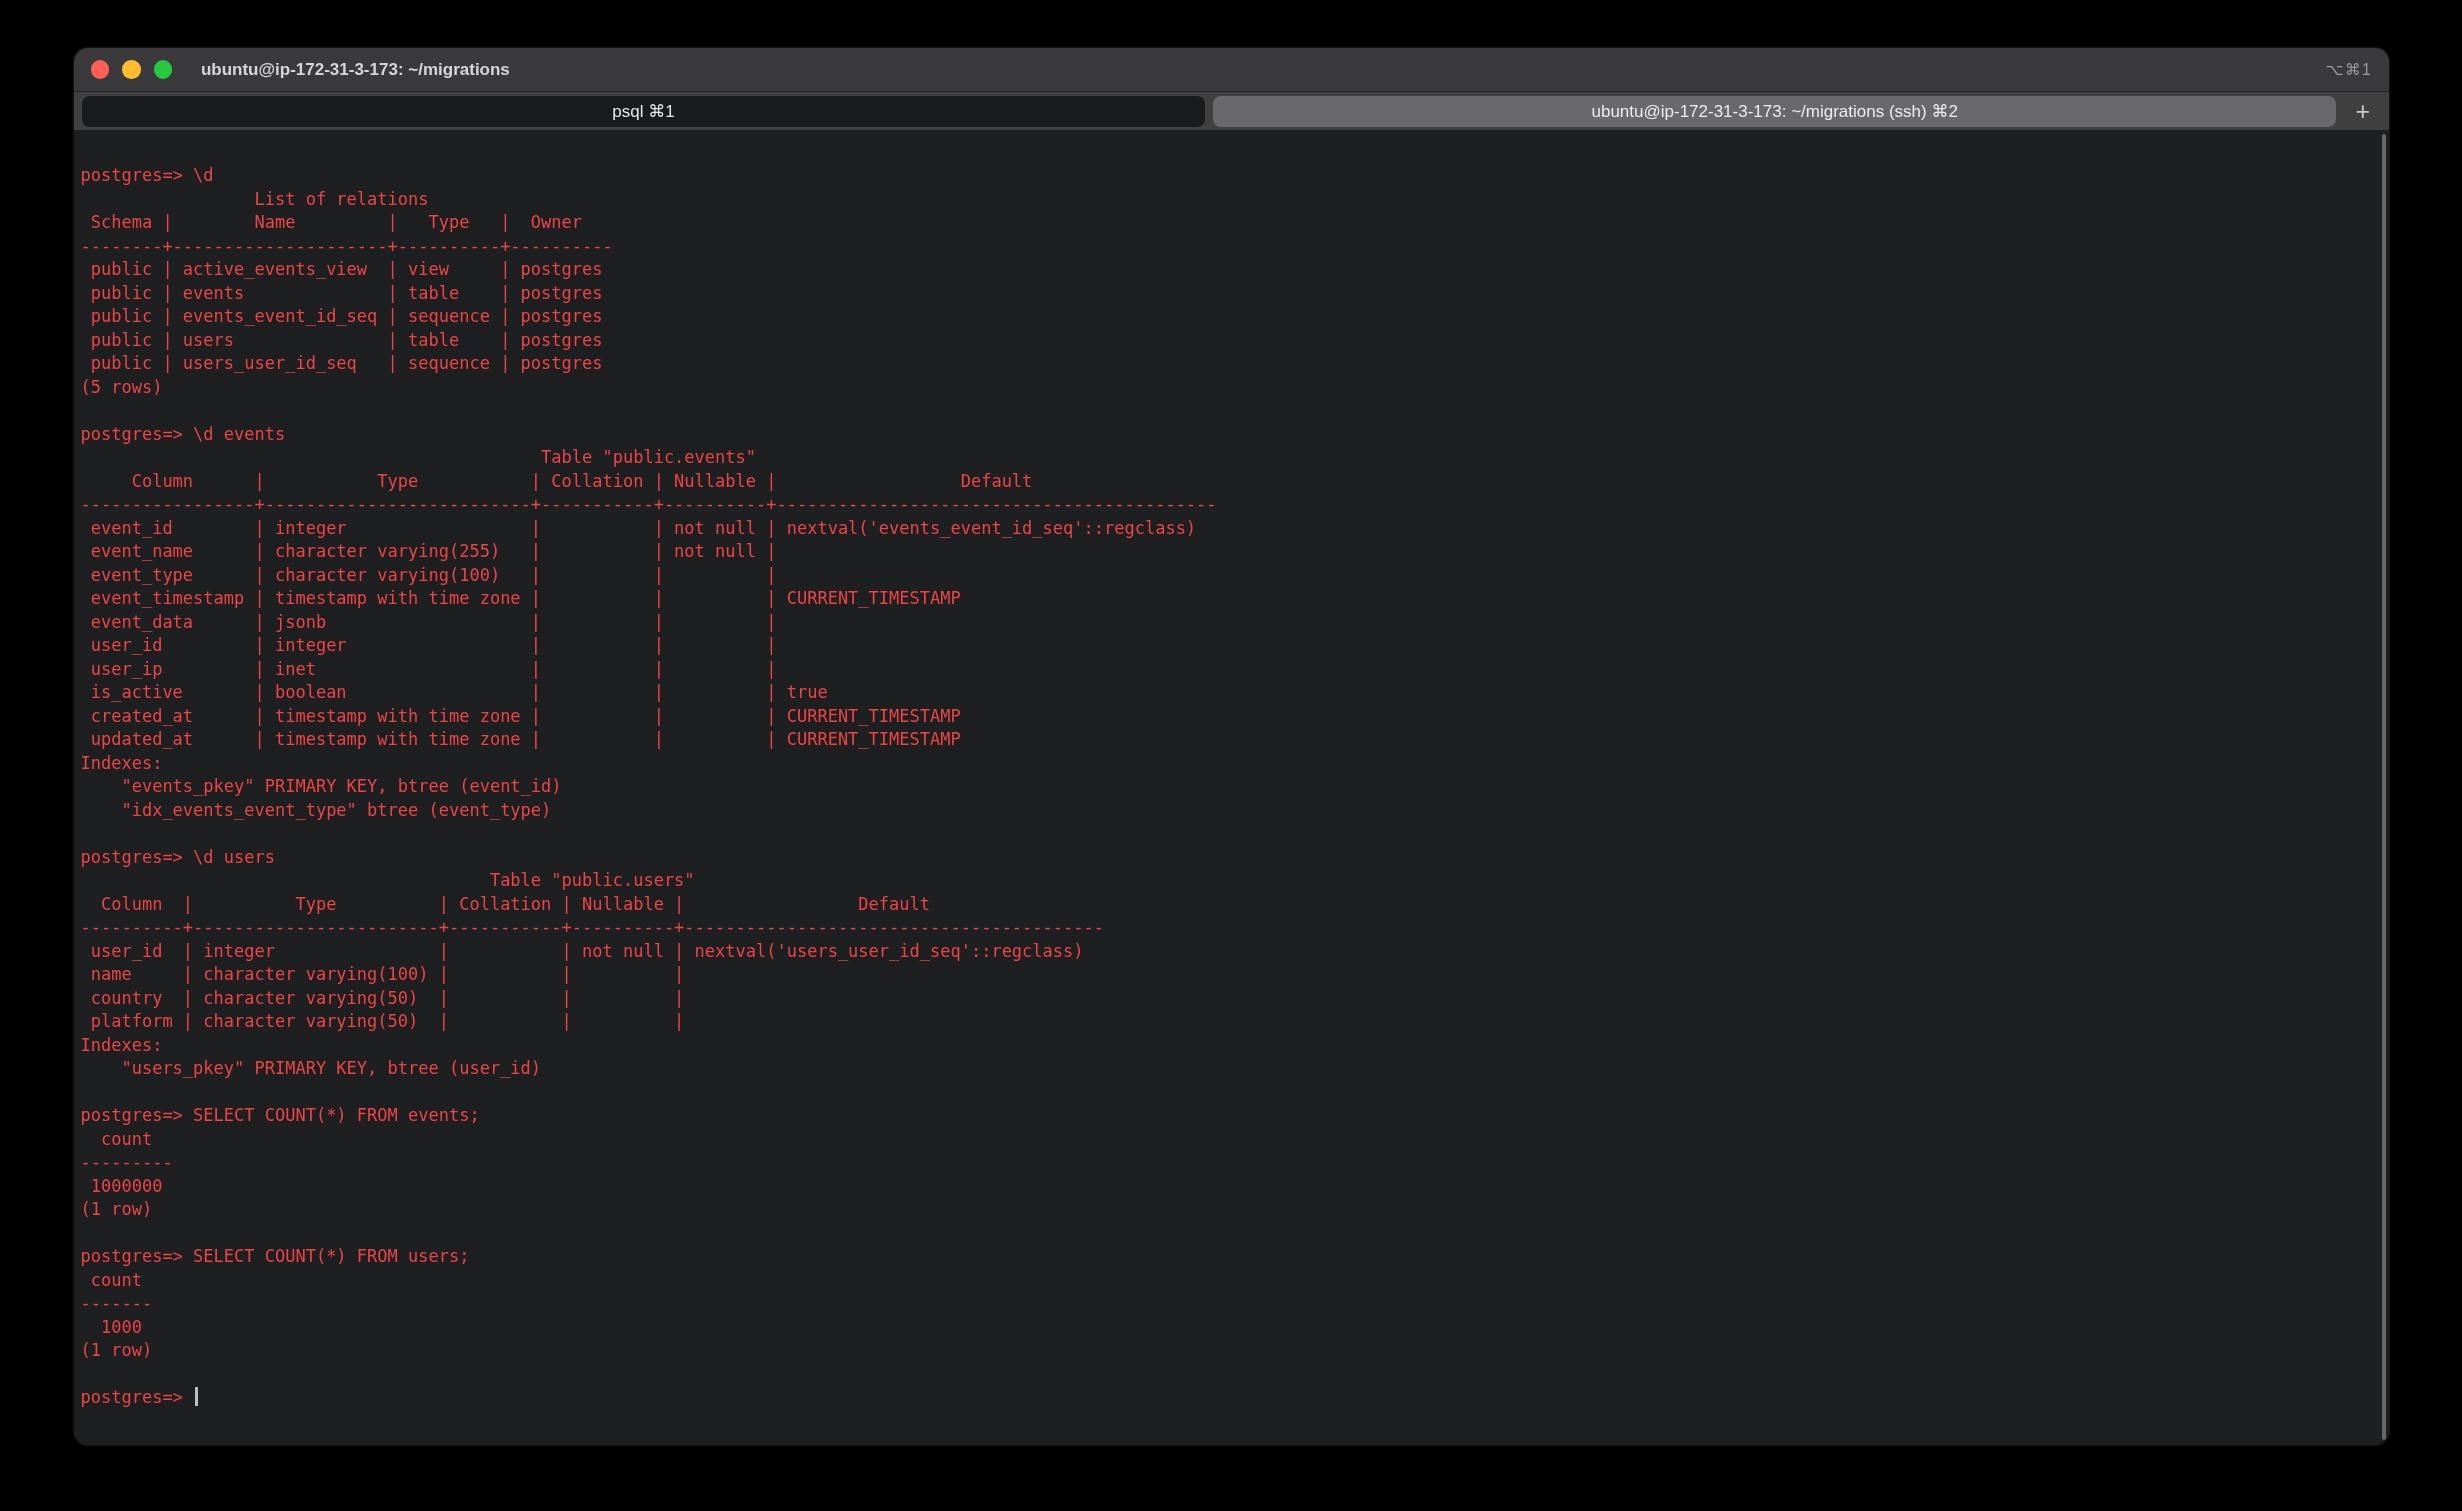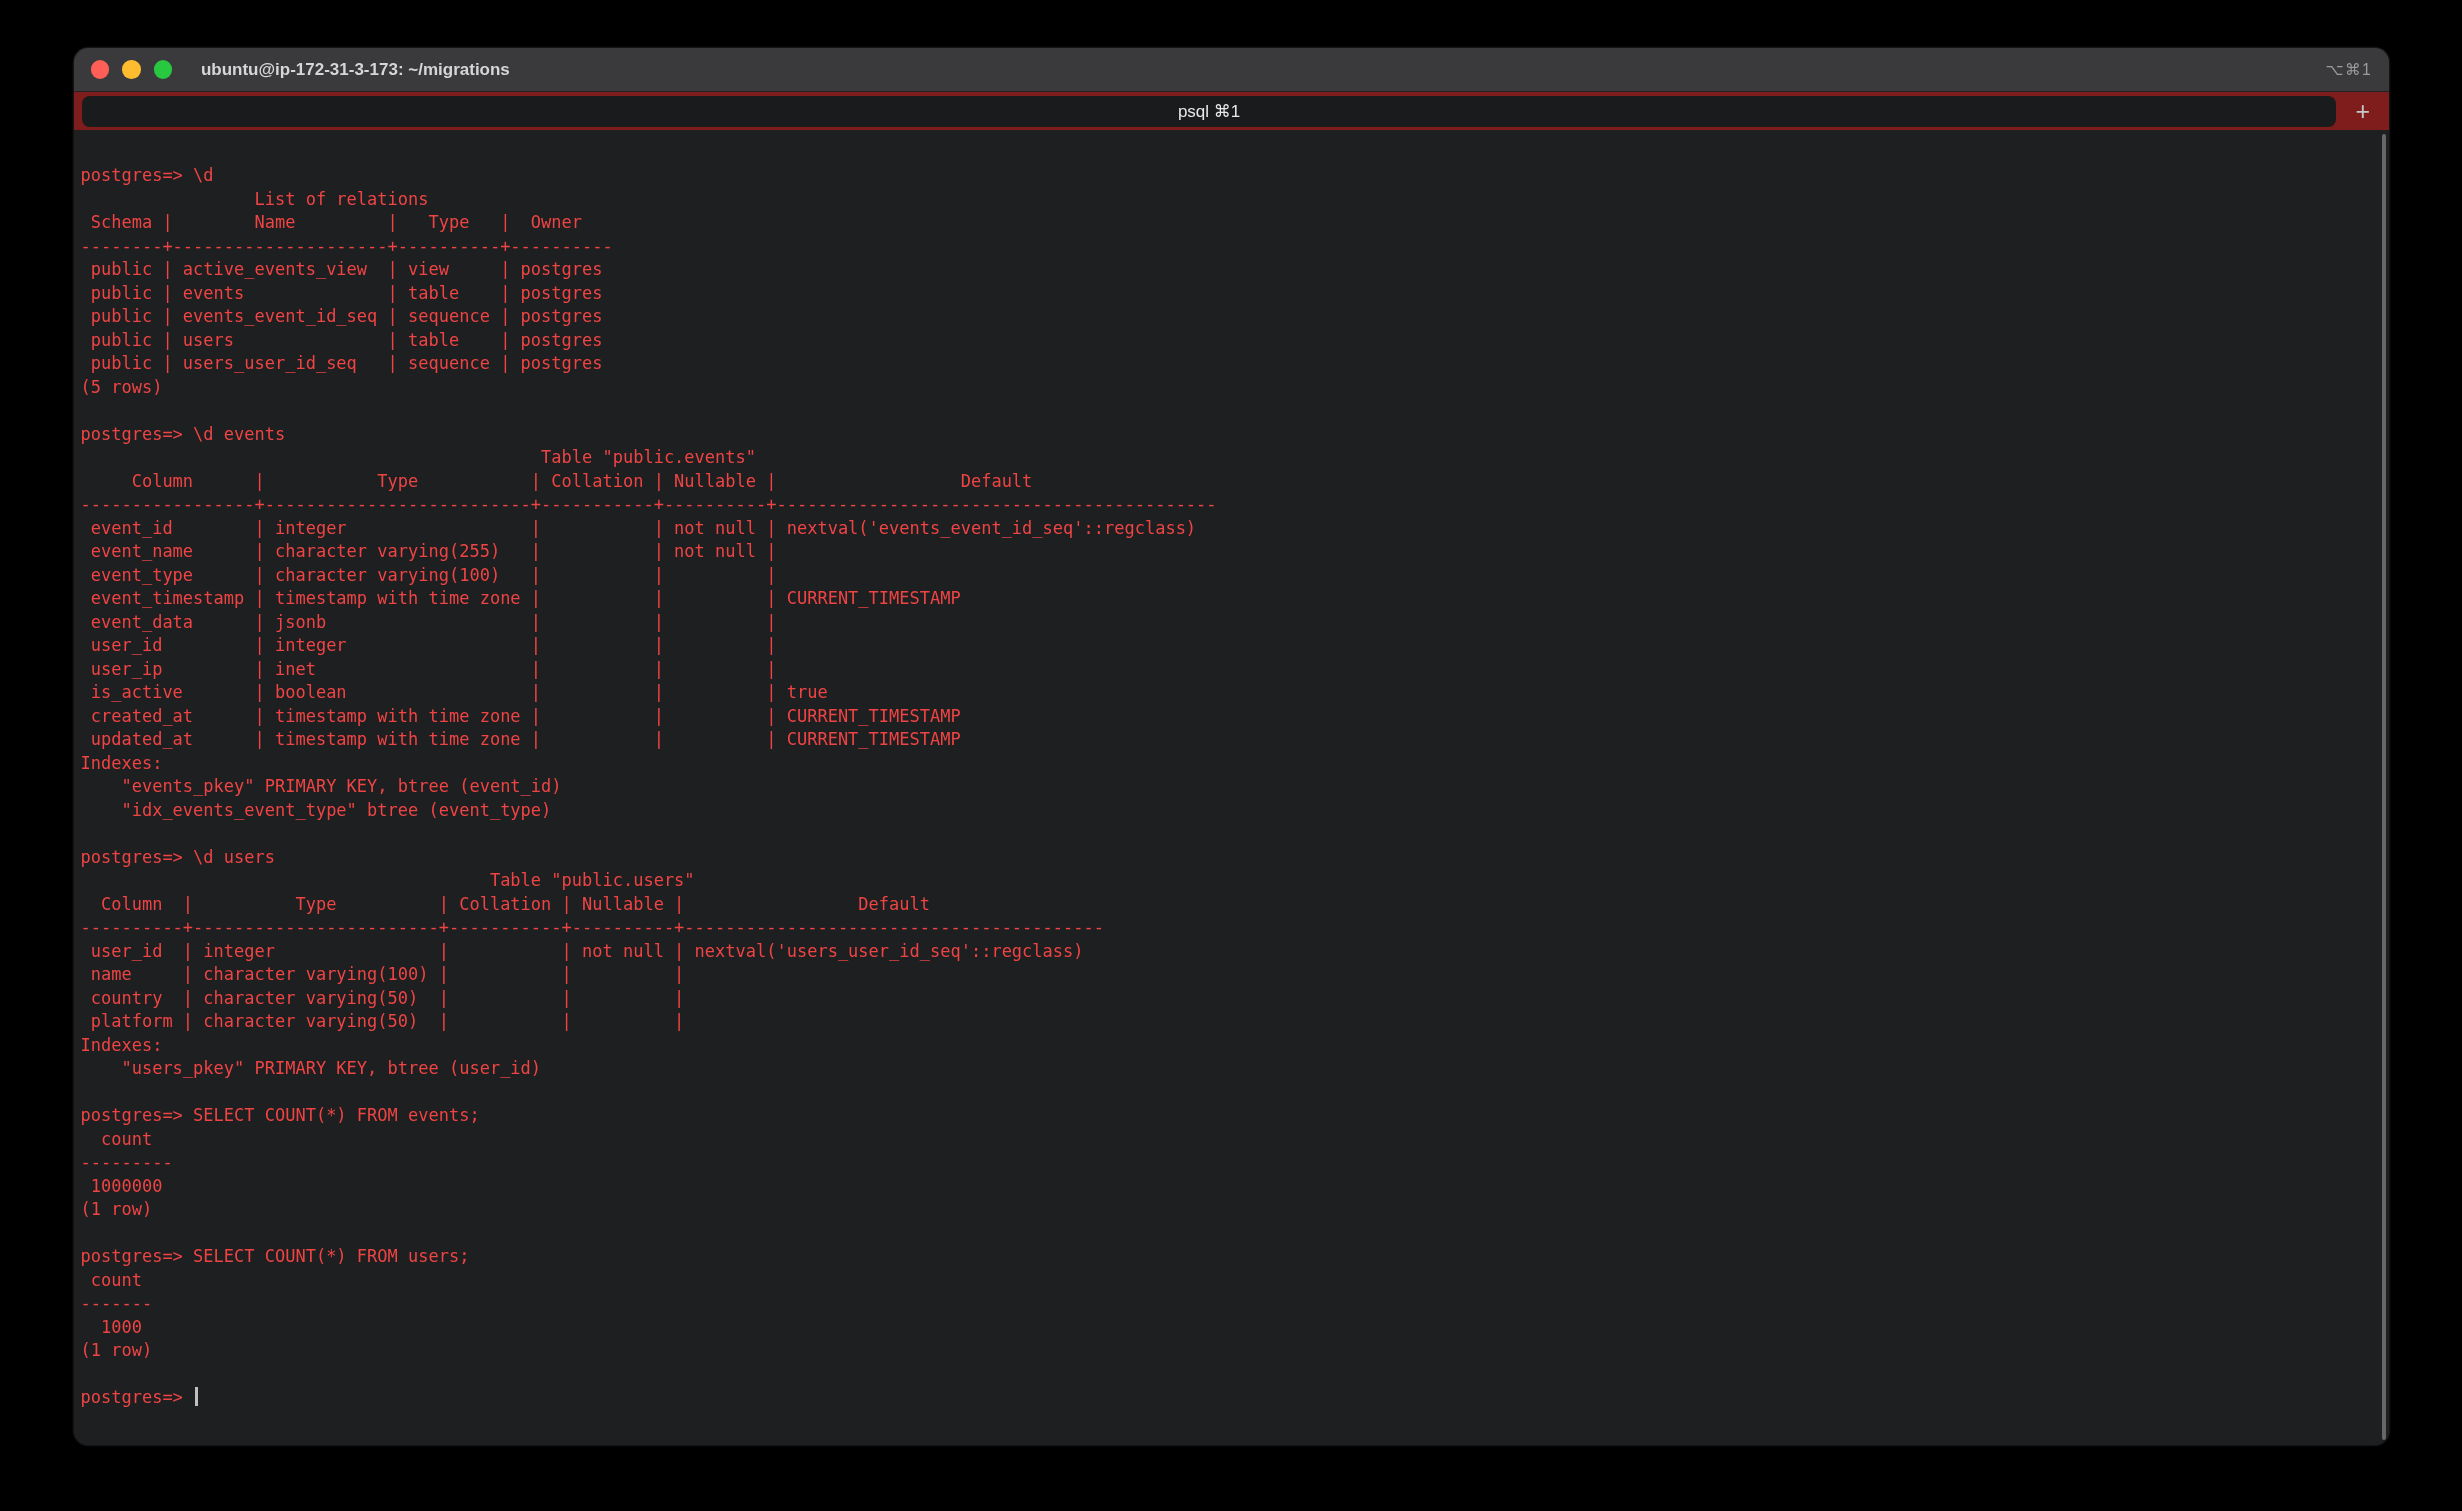--- a/index.html
+++ b/index.html
@@ -41,21 +41,21 @@
   }
   .shortcut {
     margin-left: auto;
     color: #9b9b9d;
     font-size: 15.7px;
     letter-spacing: 1.3px;
   }
   
   .tabbar {
     height: 38px;
-    background: #7f1d1d;
+    background: #404040;
     display: flex;
     align-items: center;
     gap: 7.8px;
     padding: 3.3px 7.8px;
   }
   .tab {
     flex: 1 1 0;
     height: 31px;
     border-radius: 7.8px;
     display: flex;
@@ -120,20 +120,21 @@
       <span class="tl red"></span>
       <span class="tl yellow"></span>
       <span class="tl green"></span>
     </div>
     <div class="title">ubuntu@ip-172-31-3-173: ~/migrations</div>
     <div class="shortcut">⌥⌘1</div>
   </div>
 
   <div class="tabbar">
     <div class="tab active">psql ⌘1</div>
+    <div class="tab">ubuntu@ip-172-31-3-173: ~/migrations (ssh) ⌘2</div>
     <div class="newtab">+</div>
   </div>
 
   <div class="terminal">
     <pre class="output"><span>postgres=&gt; \d
                  List of relations
  Schema |        Name         |   Type   |  Owner
 --------+---------------------+----------+----------
  public | active_events_view  | view     | postgres
  public | events              | table    | postgres

